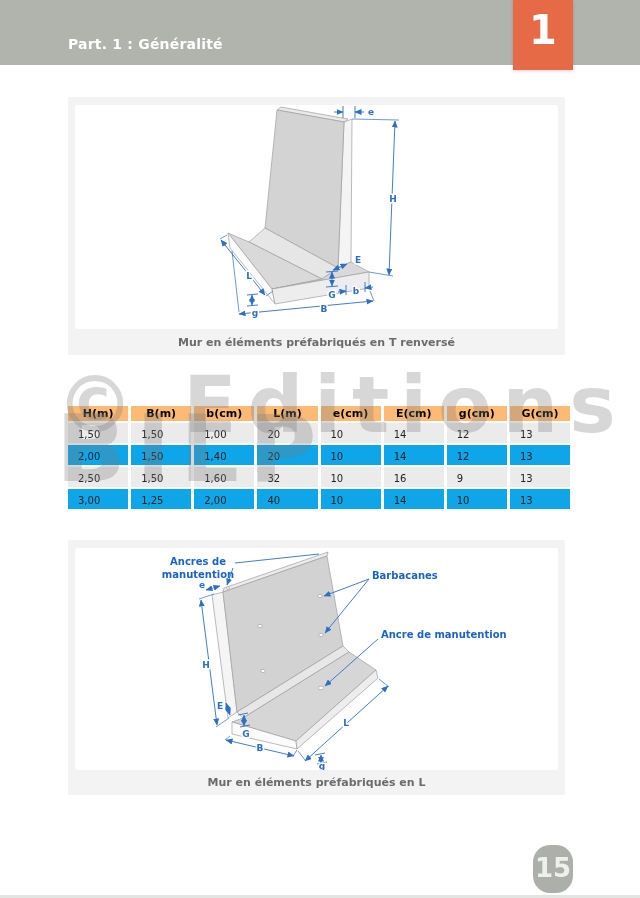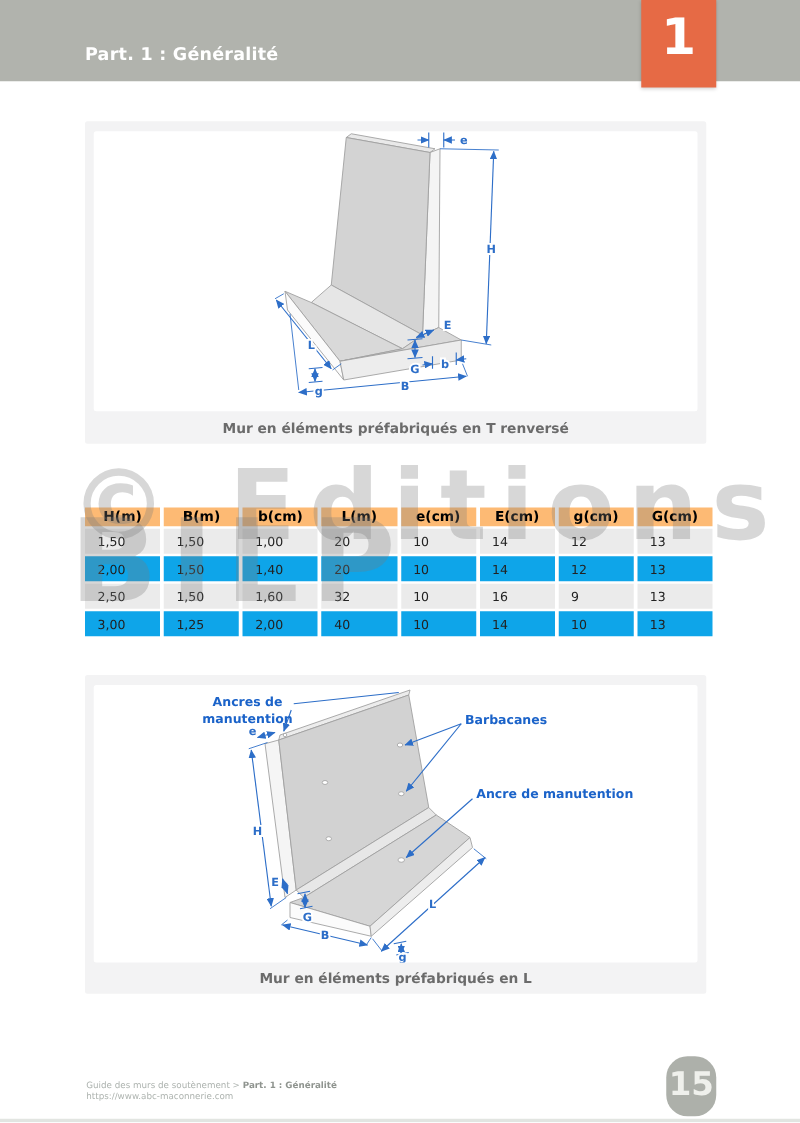--- a/index.html
+++ b/index.html
@@ -238,20 +238,16 @@
           <line class="ext" x1="223" y1="203" x2="230" y2="212"></line>
           <line class="ext" x1="304" y1="131" x2="314" y2="139"></line>
           <line class="dim" x1="230" y1="213" x2="313" y2="138" marker-start="url(#ar2)" marker-end="url(#ar2)"></line>
           <text class="dlbl halo" x="271" y="178" text-anchor="middle">L</text>
         </g>
       </svg>
     </div>
     <div class="fig-caption">Mur en éléments préfabriqués en L</div>
   </div>
 
-  <div class="footer-meta">
-    <div><span>Guide des murs de soutènement &gt; </span><b>Part. 1 : Généralité</b></div>
-    <div><a href="#">https://www.abc-maconnerie.com</a></div>
-  </div>
   <div class="page-num">15</div>
   <div class="bottom-rule"></div>
 
 </div>
 
 </body></html>

